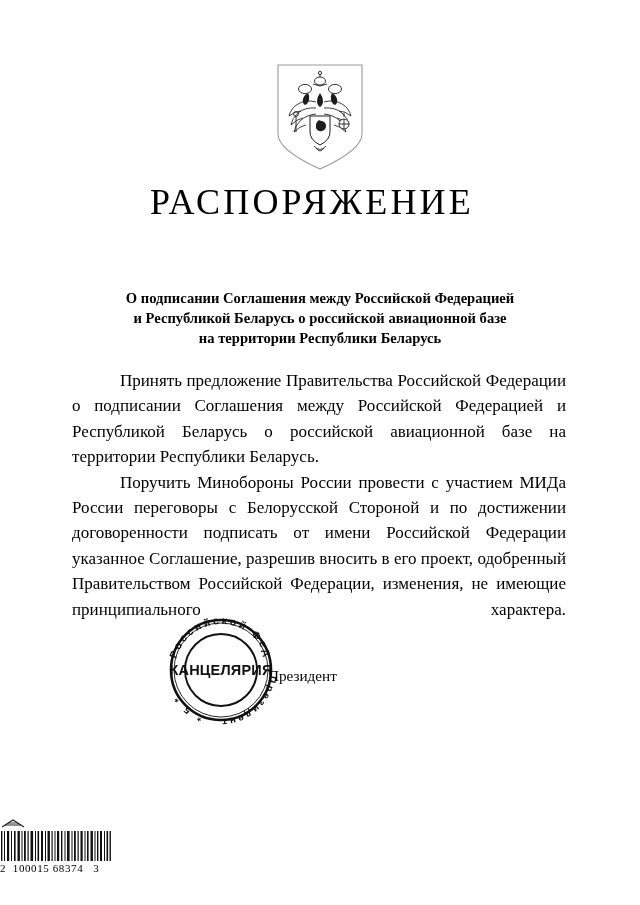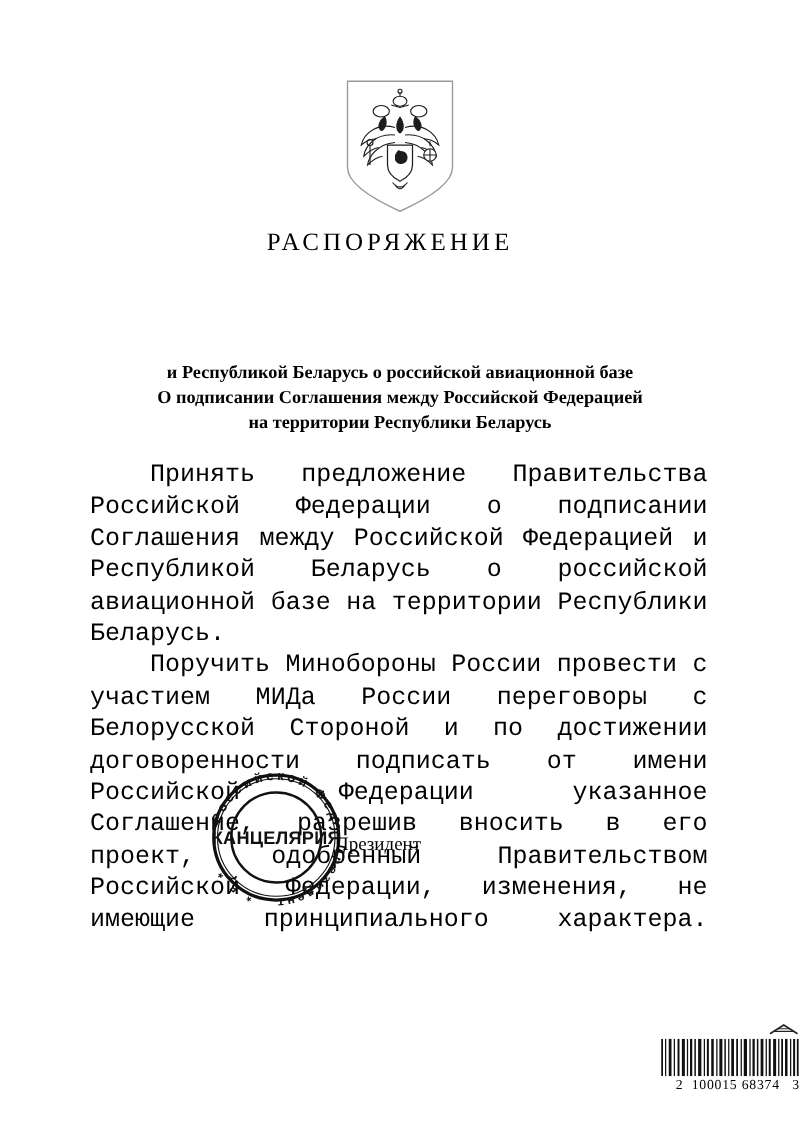--- a/index.html
+++ b/index.html
@@ -39,21 +39,21 @@
     display: block;
   }
 
   
   .title-main {
     position: absolute;
     top: 184px;
     left: 0;
     right: 16px;
     text-align: center;
-    font-size: 20px;
+    font-size: 36px;
     letter-spacing: 3.2px;
     line-height: 1.05;
     font-weight: normal;
     margin: 0;
     white-space: nowrap;
   }
   .title-sub {
     position: absolute;
     top: 229px;
     left: 0;
@@ -83,25 +83,24 @@
     display: block;
     white-space: nowrap;
   }
 
   
   .body-block {
     position: absolute;
     top: 368px;
     left: 72px;
     width: 494px;
-    font-size: 20px;
+    font-size: 17px;
     line-height: 25.4px;
     text-align: justify;
     text-justify: inter-word;
-    font-family: Liberation Mono, monospace;
   }
   .body-block p {
     margin: 0;
     text-indent: 48px;
   }
   .body-block p:last-child::after {
     content: "";
     display: inline-block;
     width: 100%;
   }
@@ -141,21 +140,21 @@
   .docmeta span { display: block; }
 
   
   .barcode-wrap {
     position: absolute;
     left: 0;
     right: 0;
     top: 818px;
     display: flex;
     flex-direction: column;
-    align-items: flex-end;
+    align-items: flex-start;
   }
   .barcode-mark {
     width: 26px;
     height: 12px;
     margin-bottom: 1px;
   }
   .barcode-bars {
     width: 112px;
     height: 30px;
     display: block;
@@ -219,22 +218,22 @@
       <g stroke="#1d1d1d" stroke-width="0.85" fill="none">
         <path d="M42 84 q6 7 12 0"></path>
         <path d="M44 86 q4 6 8 0"></path>
       </g>
     </svg>
   </div>
 
   <h1 class="title-main">РАСПОРЯЖЕНИЕ</h1>
 
   <div class="doc-heading">
+    <span class="hl">О подписании Соглашения между Российской Федерацией</span>
     <span class="hl">и Республикой Беларусь о российской авиационной базе</span>
-    <span class="hl">О подписании Соглашения между Российской Федерацией</span>
     <span class="hl">на территории Республики Беларусь</span>
   </div>
 
   <div class="body-block">
     <p>Принять предложение Правительства Российской Федерации о подписании Соглашения между Российской Федерацией и Республикой Беларусь о российской авиационной базе на территории Республики Беларусь.</p>
     <p>Поручить Минобороны России провести с участием МИДа России переговоры с Белорусской Стороной и по достижении договоренности подписать от имени Российской Федерации указанное Соглашение, разрешив вносить в его проект, одобренный Правительством Российской Федерации, изменения, не имеющие принципиального характера.</p>
   </div>
 
   <div class="stamp">
     <svg viewBox="0 0 120 122" aria-hidden="true">

